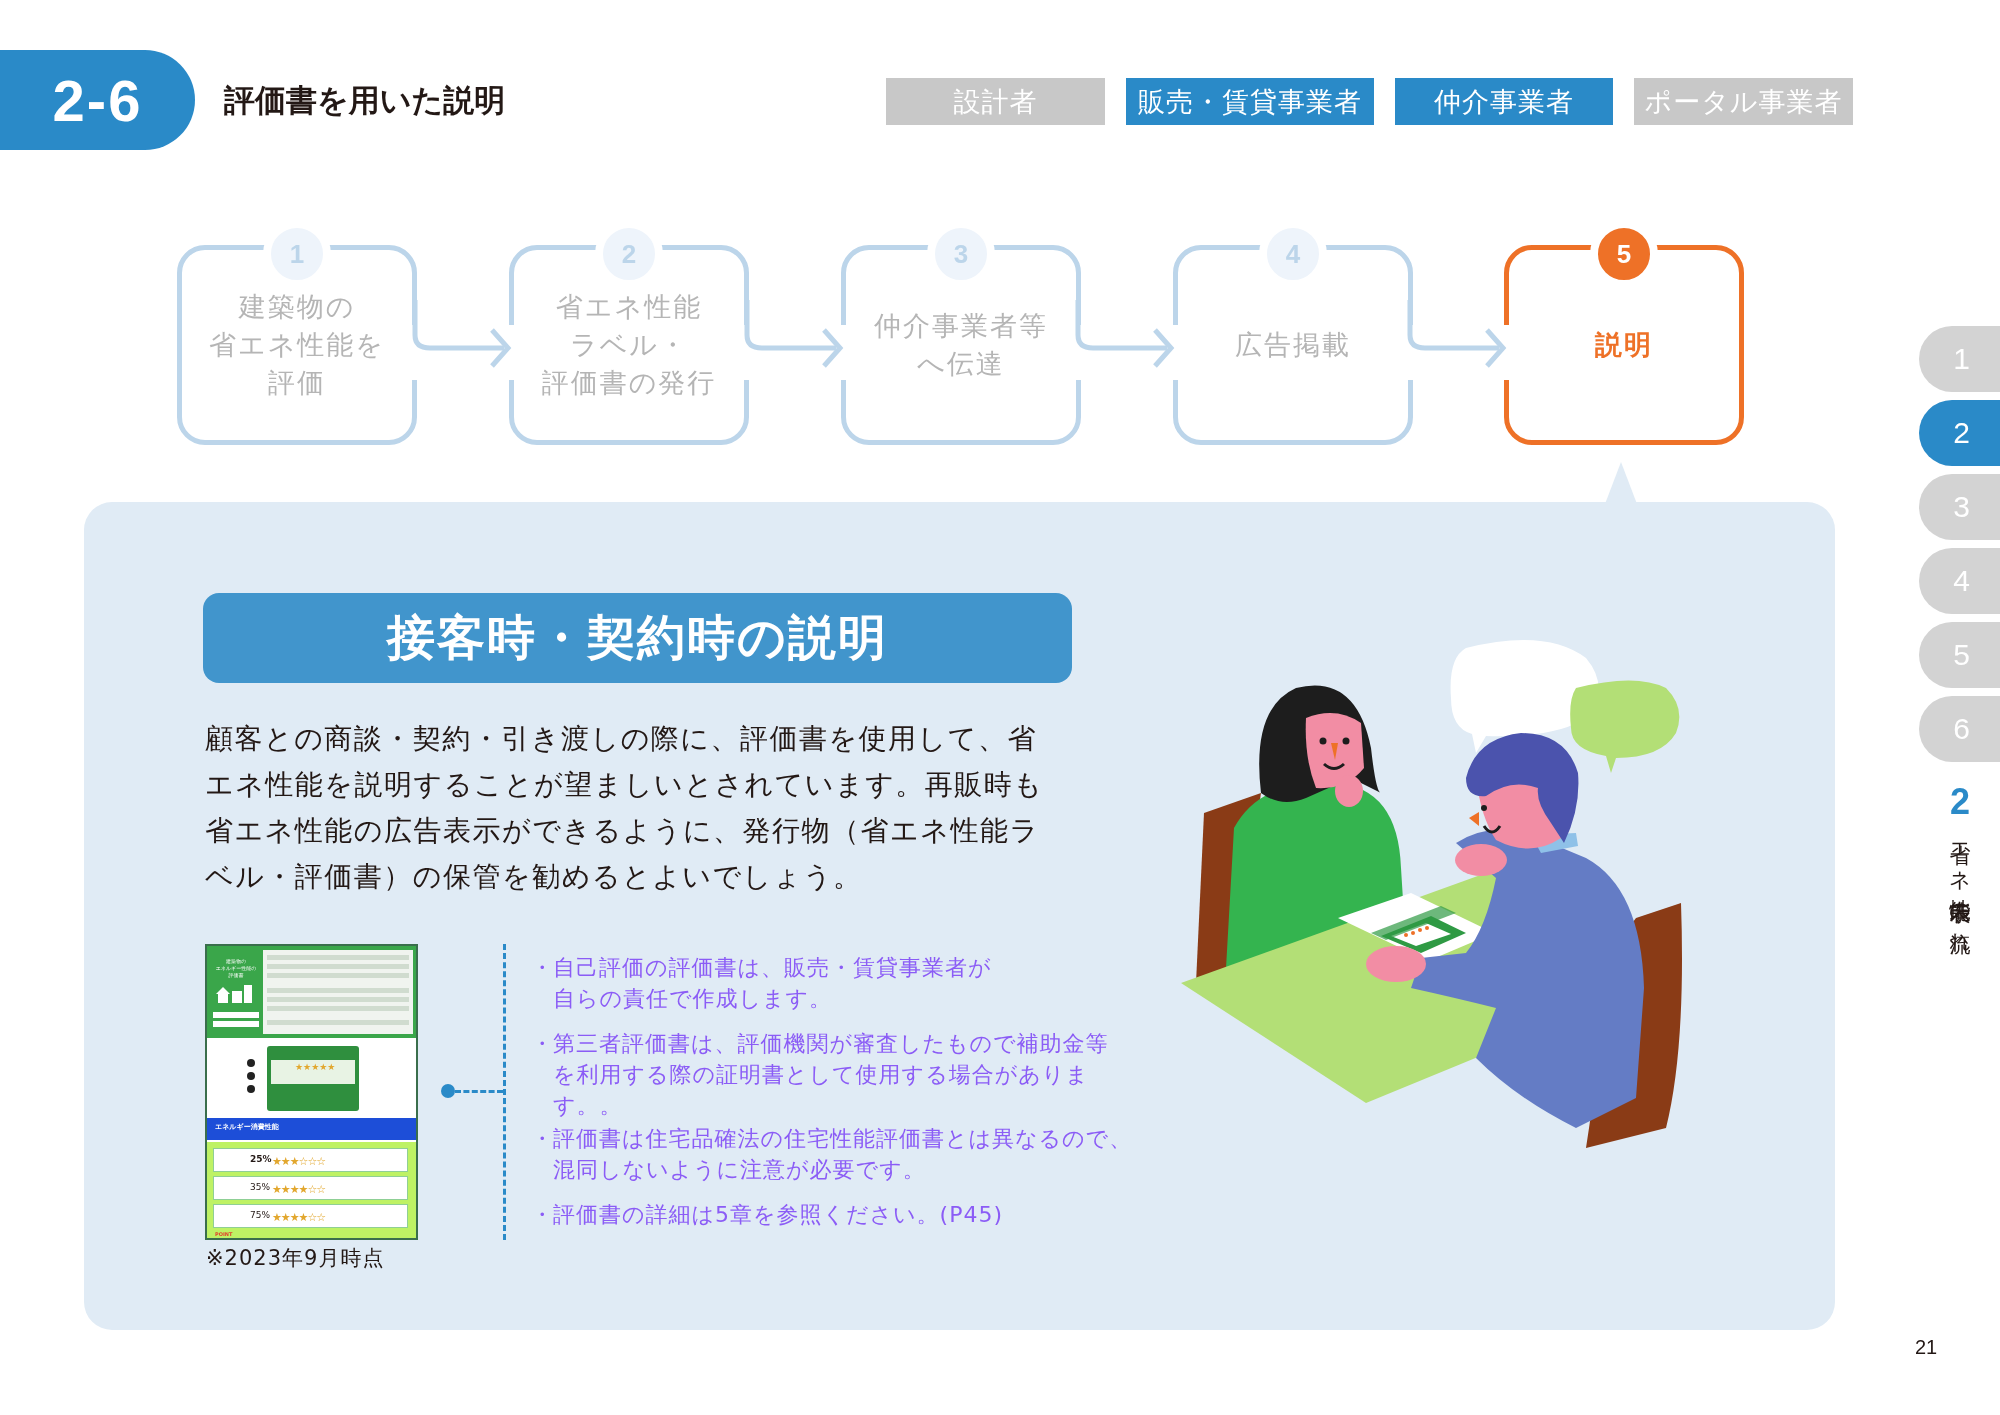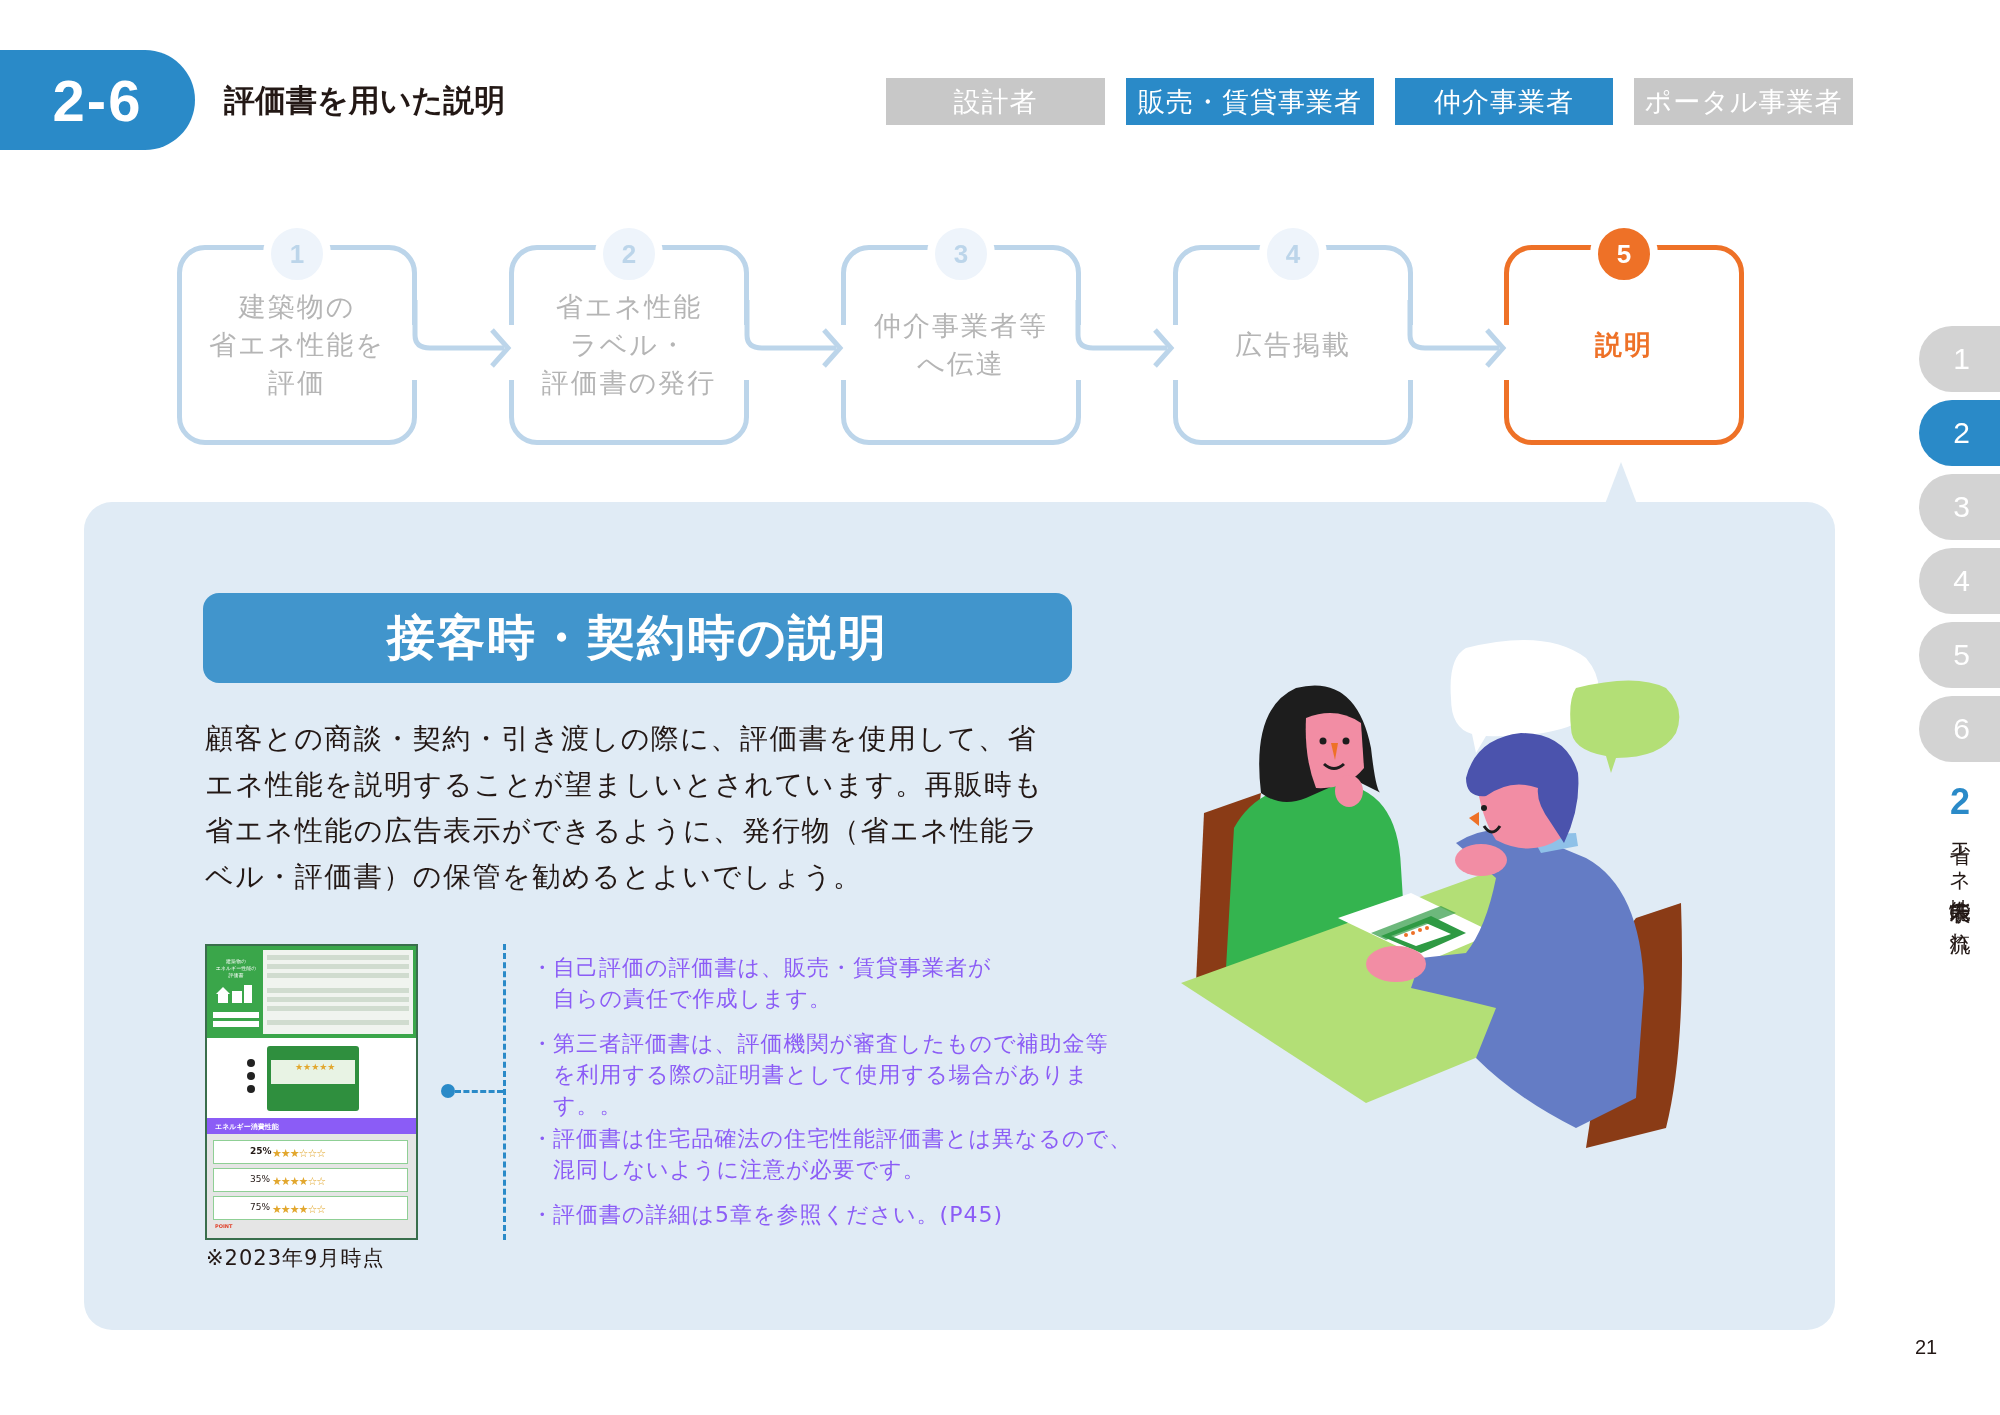--- a/index.html
+++ b/index.html
@@ -72,22 +72,22 @@
     position: absolute; left: 205px; top: 944px; width: 213px; height: 296px;
     border: 2px solid #3a6e4c; background: #fff; overflow: hidden;
   }
   .thumb .t-top { position: absolute; left: 0; top: 0; width: 100%; height: 92px; background: #3aa64a; }
   .thumb .t-top-left { position: absolute; left: 4px; top: 4px; width: 50px; height: 84px; }
   .thumb .t-table { position: absolute; left: 56px; top: 4px; width: 150px; height: 84px; background: #f0f4ef; }
   .thumb .t-row { position: absolute; left: 4px; right: 4px; height: 5px; background: #d0dccf; }
   .thumb .t-label { position: absolute; left: 60px; top: 100px; width: 92px; height: 65px; background: #2f8f3e; border-radius: 3px; }
   .thumb .t-label-inner { position: absolute; left: 4px; top: 14px; right: 4px; height: 24px; background: #e8f3e4; }
   .thumb .t-dot { position: absolute; left: 40px; width: 8px; height: 8px; border-radius: 50%; background: #222; }
-  .thumb .t-band { position: absolute; left: 0; top: 172px; width: 100%; height: 22px; background: #8b5cf6; }
-  .thumb .t-lower { position: absolute; left: 0; top: 188px; width: 100%; height: 116px; background: #e5e5e5; }
+  .thumb .t-band { position: absolute; left: 0; top: 172px; width: 100%; height: 22px; background: #1d4ed8; }
+  .thumb .t-lower { position: absolute; left: 0; top: 196px; width: 100%; height: 116px; background: #bef264; }
   .thumb .t-card { position: absolute; left: 6px; width: 195px; height: 24px; background: #fff; border: 1px solid #8fcf95; }
   .thumb .t-stars { position: absolute; left: 58px; top: 6px; font-size: 11px; color: #e2a72e; letter-spacing: -1px; }
   .caption { position: absolute; left: 206px; top: 1244px; font-size: 21px; color: #231815; letter-spacing: 1px; }
 
   .dash-line { position: absolute; left: 503px; top: 944px; height: 296px; border-left: 3px dashed #2a8ac8; }
   .dash-h { position: absolute; left: 455px; top: 1090px; width: 48px; border-top: 3px dashed #2a8ac8; }
   .dash-dot { position: absolute; left: 441px; top: 1084px; width: 14px; height: 14px; border-radius: 50%; background: #2a8ac8; }
 
   .bullets { position: absolute; left: 533px; top: 952px; width: 560px; list-style: none; }
   .bullets li { position: relative; font-size: 22px; line-height: 31px; color: #8b5cf6; padding-left: 20px; letter-spacing: 1px; margin-bottom: 14px; }

